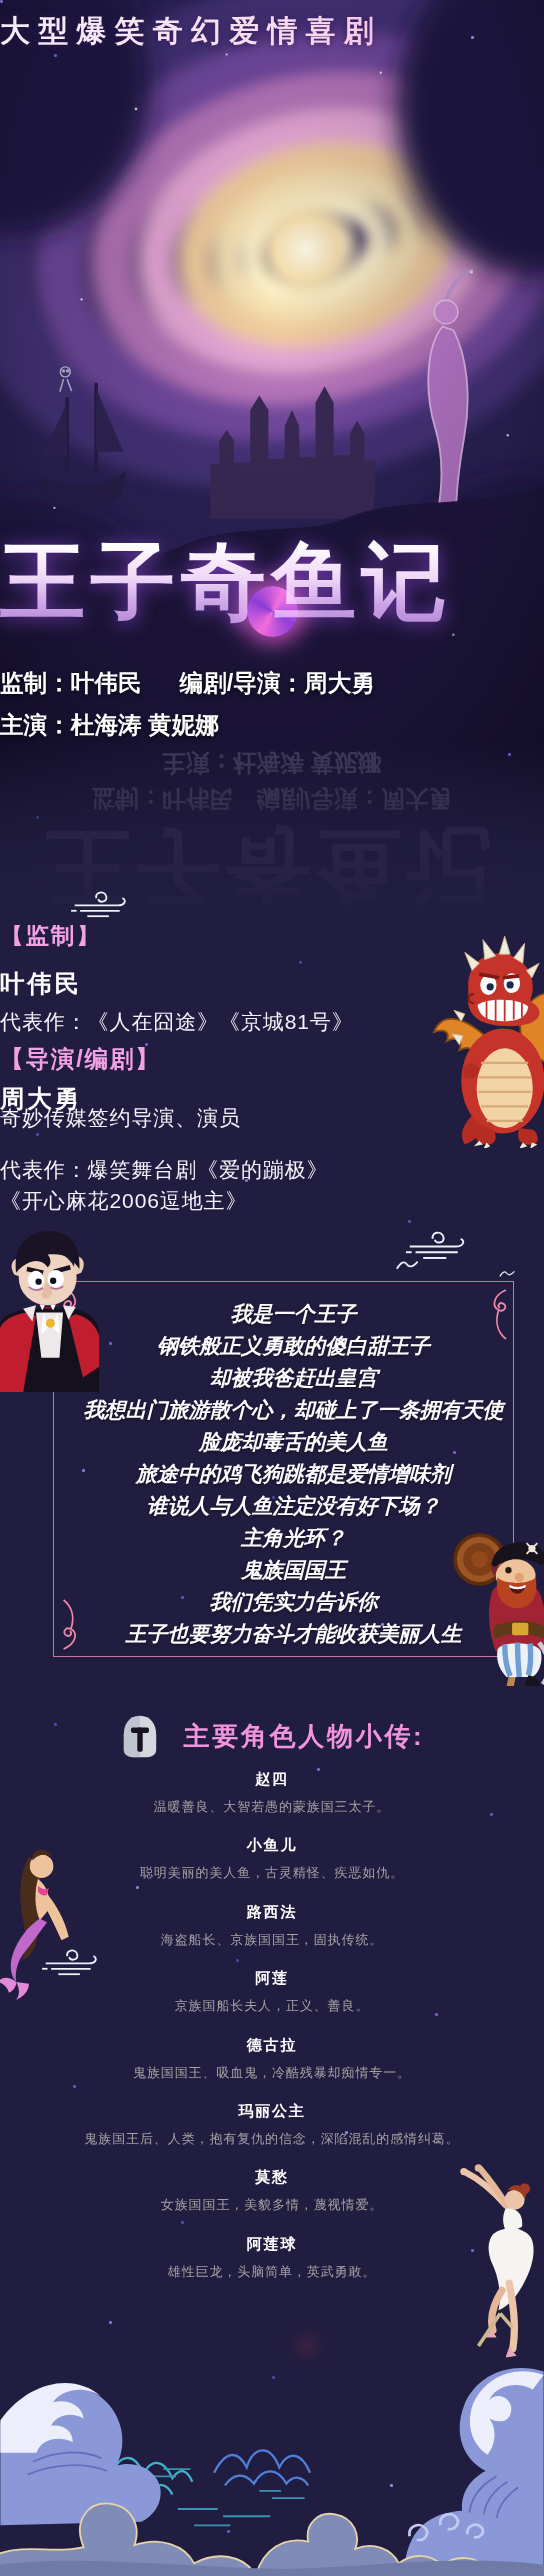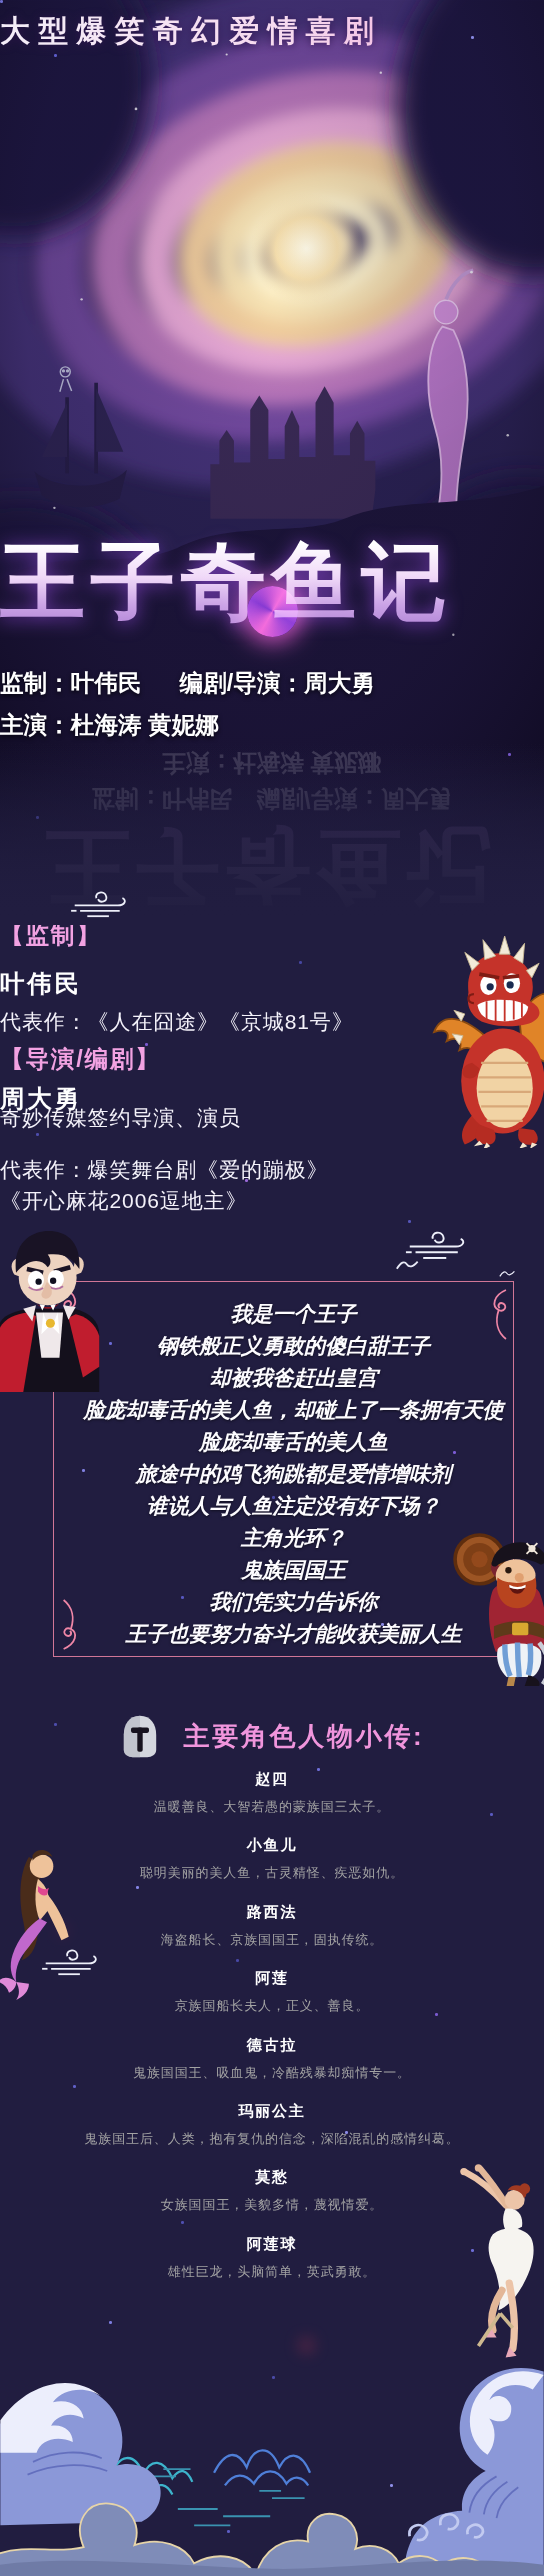--- a/index.html
+++ b/index.html
@@ -325,21 +325,21 @@
   </svg>
   <svg class="abs flourish fl-br" width="23.6" height="53" viewBox="0 0 26 58" fill="none" stroke="#ef86a6" stroke-width="2">
     <path d="M22 2 C8 8 6 20 14 24 C20 27 24 20 19 17 C15 15 12 19 15 22"></path>
       <path d="M14 24 C10 36 12 48 22 56"></path>
   </svg>
 
   <div class="abs poem">
     <div>我是一个王子</div>
     <div>钢铁般正义勇敢的傻白甜王子</div>
     <div>却被我爸赶出皇宫</div>
-    <div>脸庞却毒舌的美人鱼，却碰上了一条拥有天使</div>
+    <div>我想出门旅游散个心，却碰上了一条拥有天使</div>
     <div>脸庞却毒舌的美人鱼</div>
     <div>旅途中的鸡飞狗跳都是爱情增味剂</div>
     <div>谁说人与人鱼注定没有好下场？</div>
     <div>主角光环？</div>
     <div>鬼族国国王</div>
     <div>我们凭实力告诉你</div>
     <div>王子也要努力奋斗才能收获美丽人生</div>
   </div>
 
   <svg class="abs vampire" width="107" height="170" viewBox="0 0 118 188">

